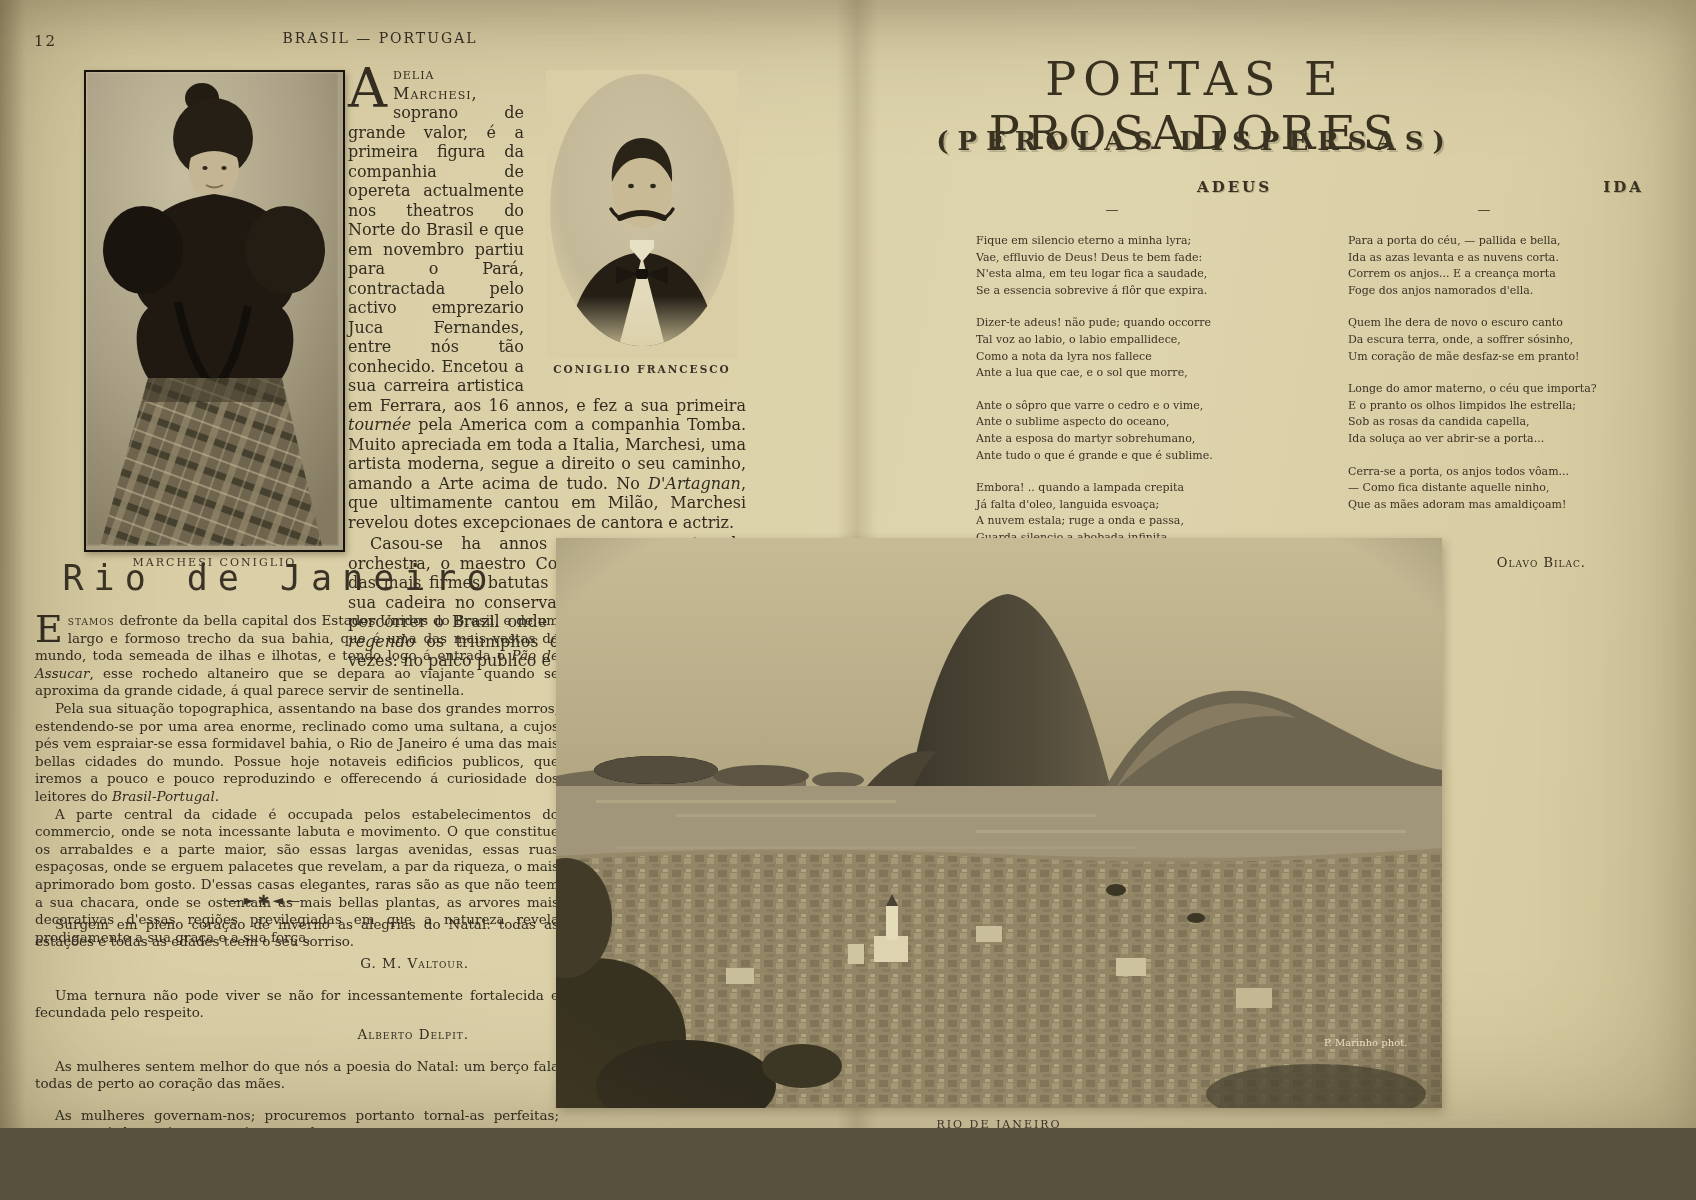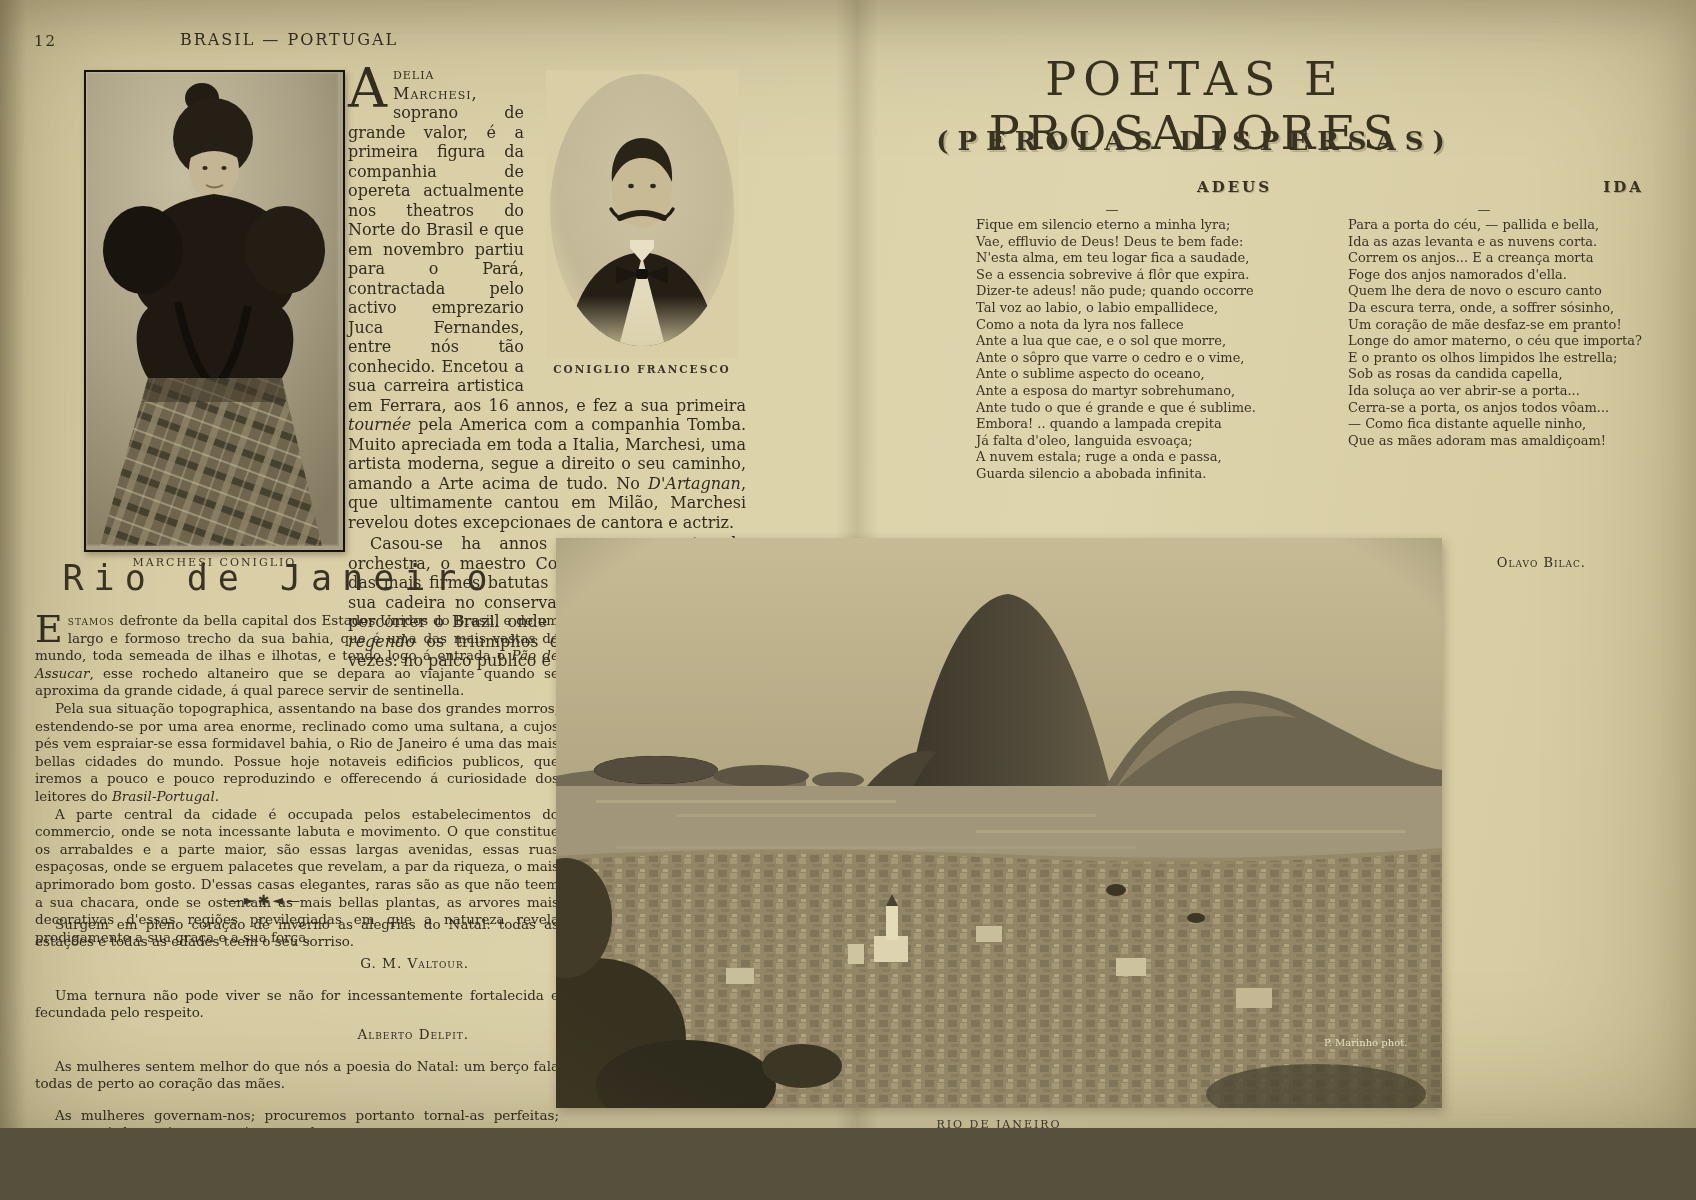--- a/index.html
+++ b/index.html
@@ -8,21 +8,21 @@
     background:linear-gradient(100deg,#d2c79d 0%,#d9cea5 18%,#ddd3ab 45%,#ded4ad 62%,#d7cca2 88%,#d0c59a 100%);
     box-shadow:inset 0 0 140px rgba(86,74,44,.38), inset 0 14px 40px rgba(86,74,44,.22);
     font-family:"DejaVu Serif","Liberation Serif",serif;color:#332c20;
   }
   .edge-left{position:absolute;left:0;top:0;width:26px;height:100%;
     background:linear-gradient(90deg,rgba(60,50,28,.30),rgba(60,50,28,0));}
   .gutter{position:absolute;left:836px;top:0;width:42px;height:100%;
     background:linear-gradient(90deg,rgba(70,58,32,0),rgba(70,58,32,.16) 50%,rgba(70,58,32,0));}
   .abs{position:absolute;}
   .pageno{left:34px;top:32px;font-size:15px;letter-spacing:2px;}
-  .journal{left:180px;top:30px;width:400px;font-size:16px;letter-spacing:2px;}
+  .journal{left:180px;top:30px;width:400px;text-align:center;font-size:14px;letter-spacing:2px;}
 
   
   .portrait-frame{left:84px;top:70px;width:257px;height:478px;border:2px solid #17130c;background:#a99f85;box-shadow:2px 3px 6px rgba(60,50,28,.35);}
   .portrait-frame svg{display:block;}
   .portrait-cap{left:84px;top:556px;width:261px;text-align:center;font-size:11px;letter-spacing:2px;color:#3c342a;}
 
   
   .marchesi{left:348px;top:64px;width:398px;font-size:16px;line-height:19.5px;text-align:justify;}
   .marchesi .dropcap{float:left;font-size:54px;line-height:42px;padding:4px 6px 0 0;}
   .sc{font-variant:small-caps;letter-spacing:1px;}
@@ -48,21 +48,21 @@
   .quote .qtext{text-align:justify;text-indent:20px;margin:0;}
   .quote .qauthor{text-align:right;padding-right:90px;font-variant:small-caps;letter-spacing:1px;margin-top:5px;}
 
   
   .rp-title{left:880px;top:52px;width:630px;text-align:center;font-size:46px;letter-spacing:7px;color:#38311f;}
   .rp-sub{left:880px;top:126px;width:630px;text-align:center;font-size:26px;font-weight:bold;letter-spacing:9px;color:#3b3322;
     text-shadow:2px 2px 0 rgba(59,51,34,.22);}
   .poemcol{width:320px;}
   .poem-title{text-align:right;font-size:15px;font-weight:bold;letter-spacing:3px;color:#3b3322;text-shadow:1px 1px 0 rgba(59,51,34,.25);}
   .poem-dash{text-align:center;font-size:13px;margin-top:6px;color:#3b3322;}
-  .stanza{white-space:pre-line;font-size:13px;line-height:16.6px;padding-left:24px;color:#3a3326;}
+  .stanza{white-space:pre-line;font-size:11px;line-height:16.6px;padding-left:24px;margin-top:16px;color:#3a3326;}
   .poem-author{position:absolute;bottom:0;right:58px;font-variant:small-caps;letter-spacing:1px;font-size:13px;}
   #poem-adeus{left:952px;top:178px;height:392px;}
   #poem-ida{left:1324px;top:178px;height:392px;}
 
   
   .cityphoto{left:556px;top:538px;width:886px;height:570px;background:#b0a583;box-shadow:2px 4px 10px rgba(60,50,28,.30);}
   .cityphoto svg{display:block;}
   .city-cap{left:556px;top:1118px;width:886px;text-align:center;font-size:11px;letter-spacing:2px;color:#3c342a;}
 </style>
 </head>

